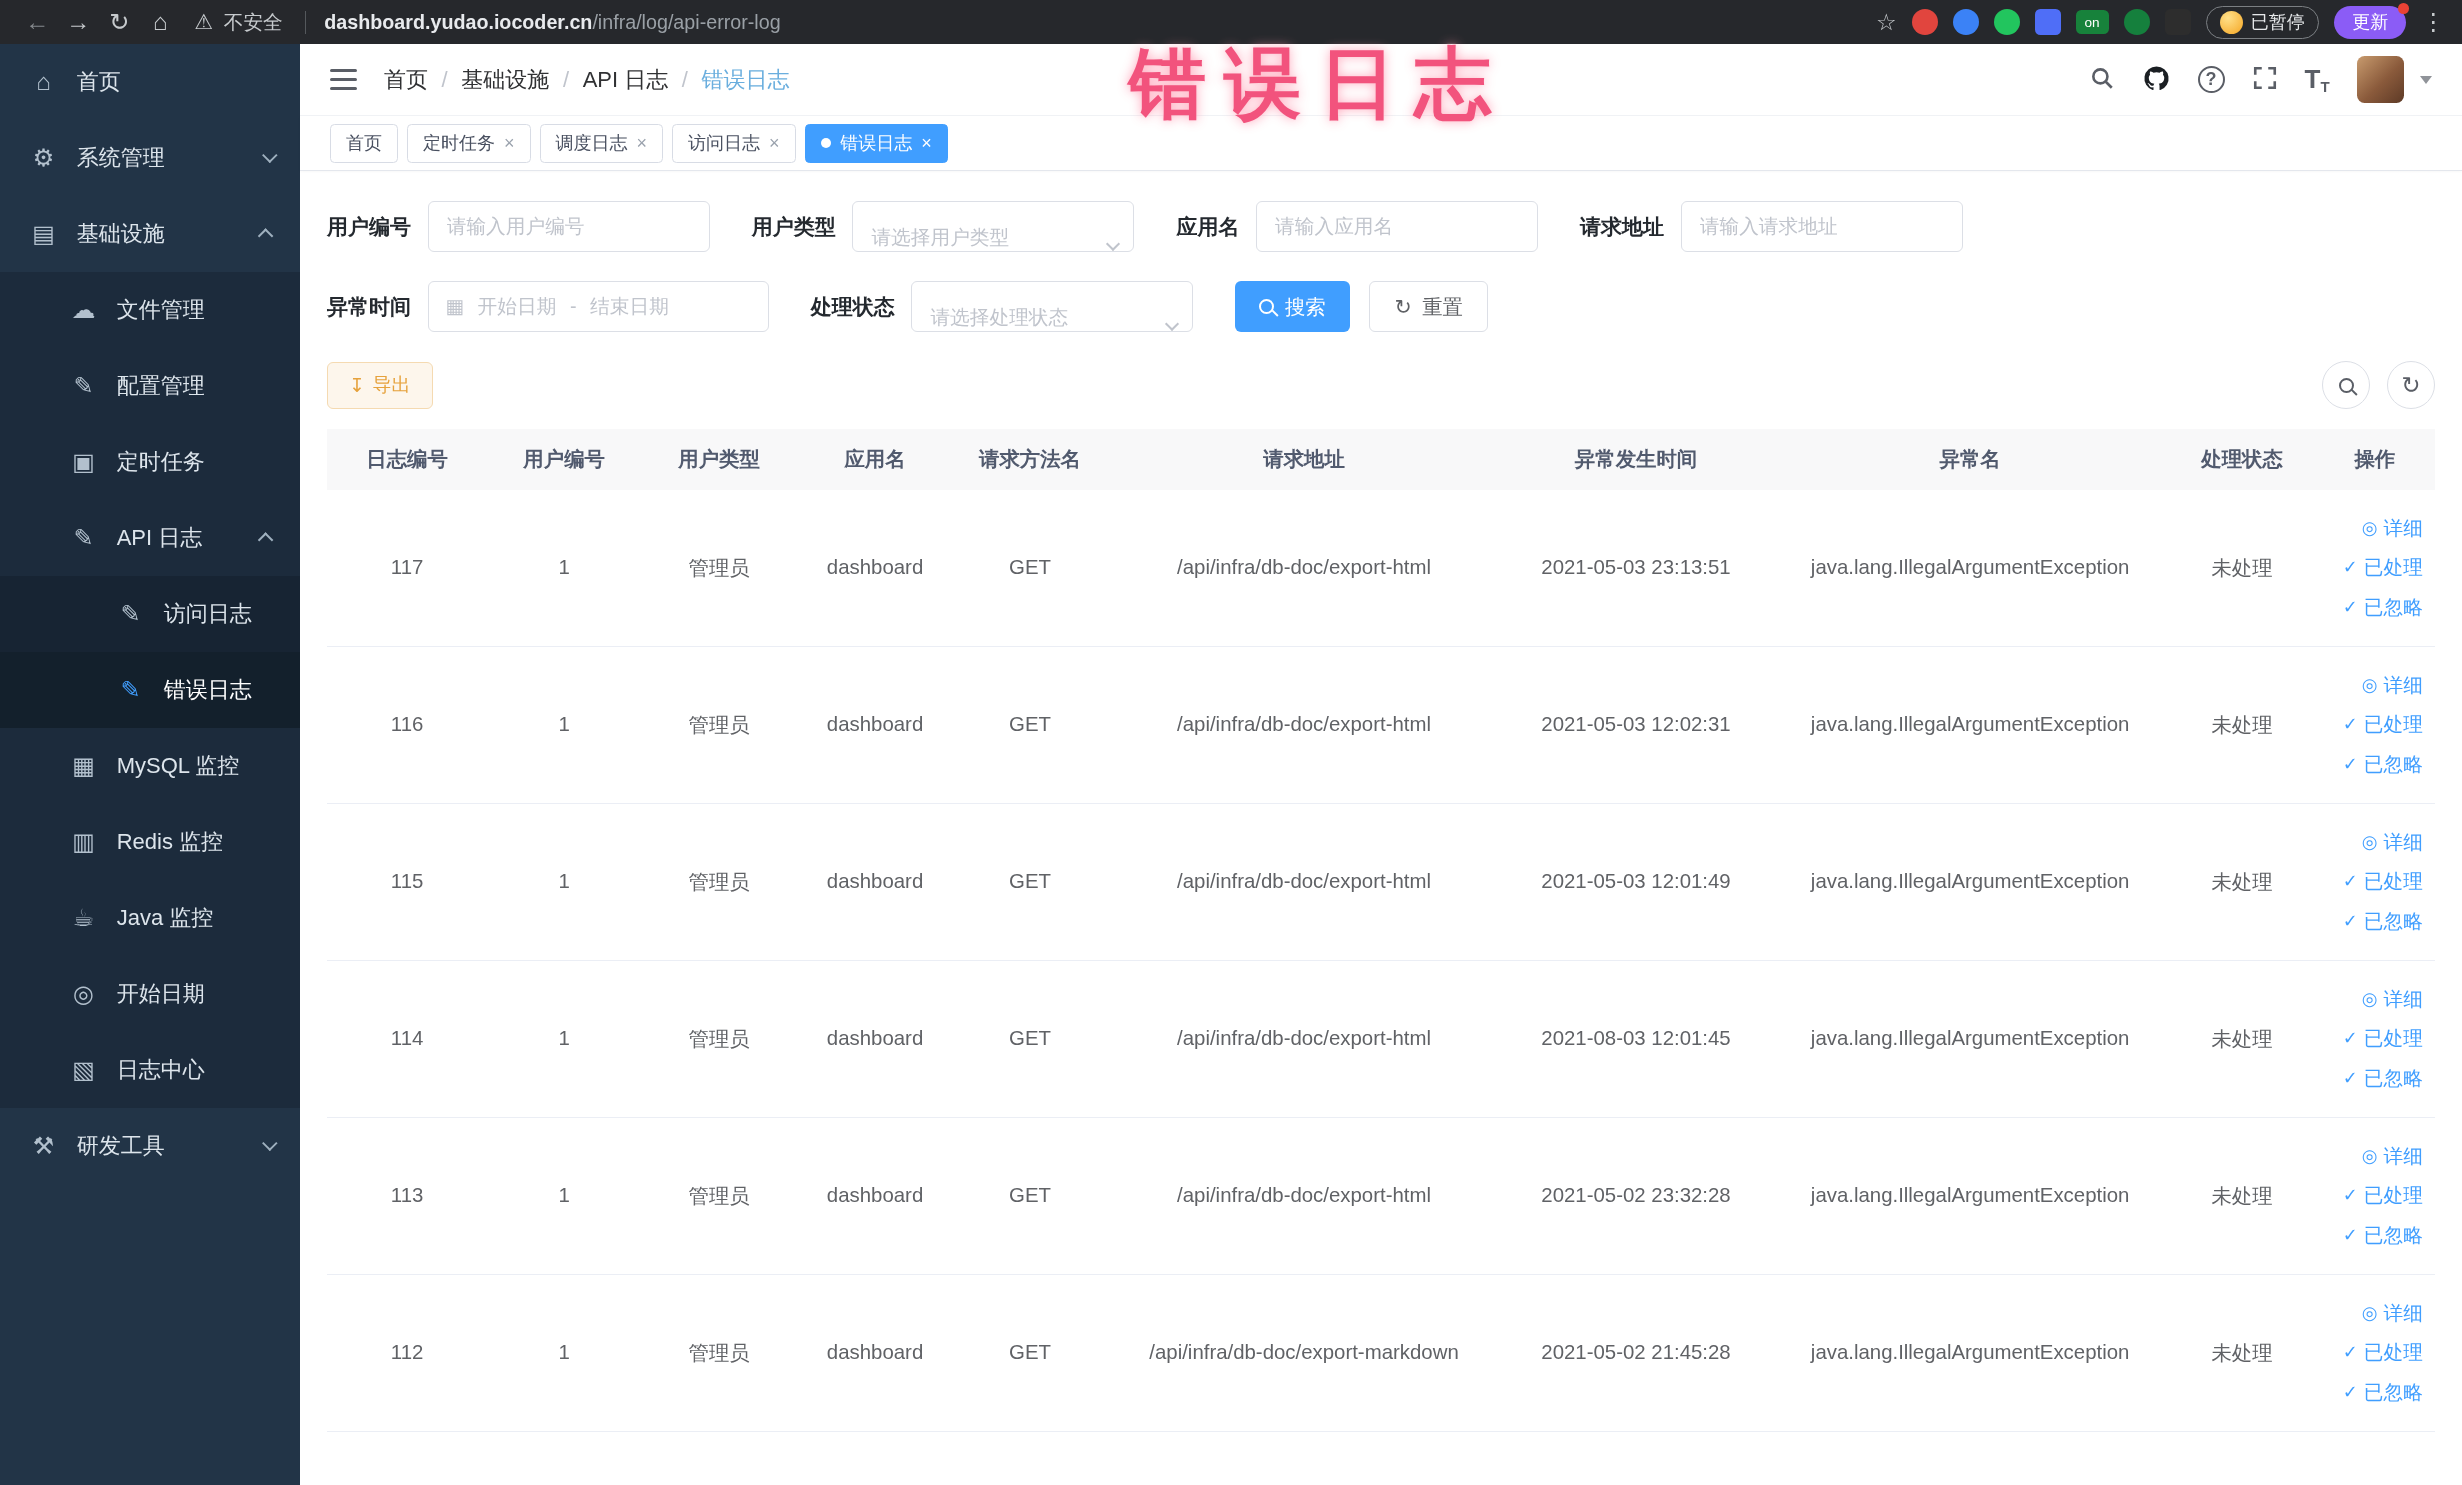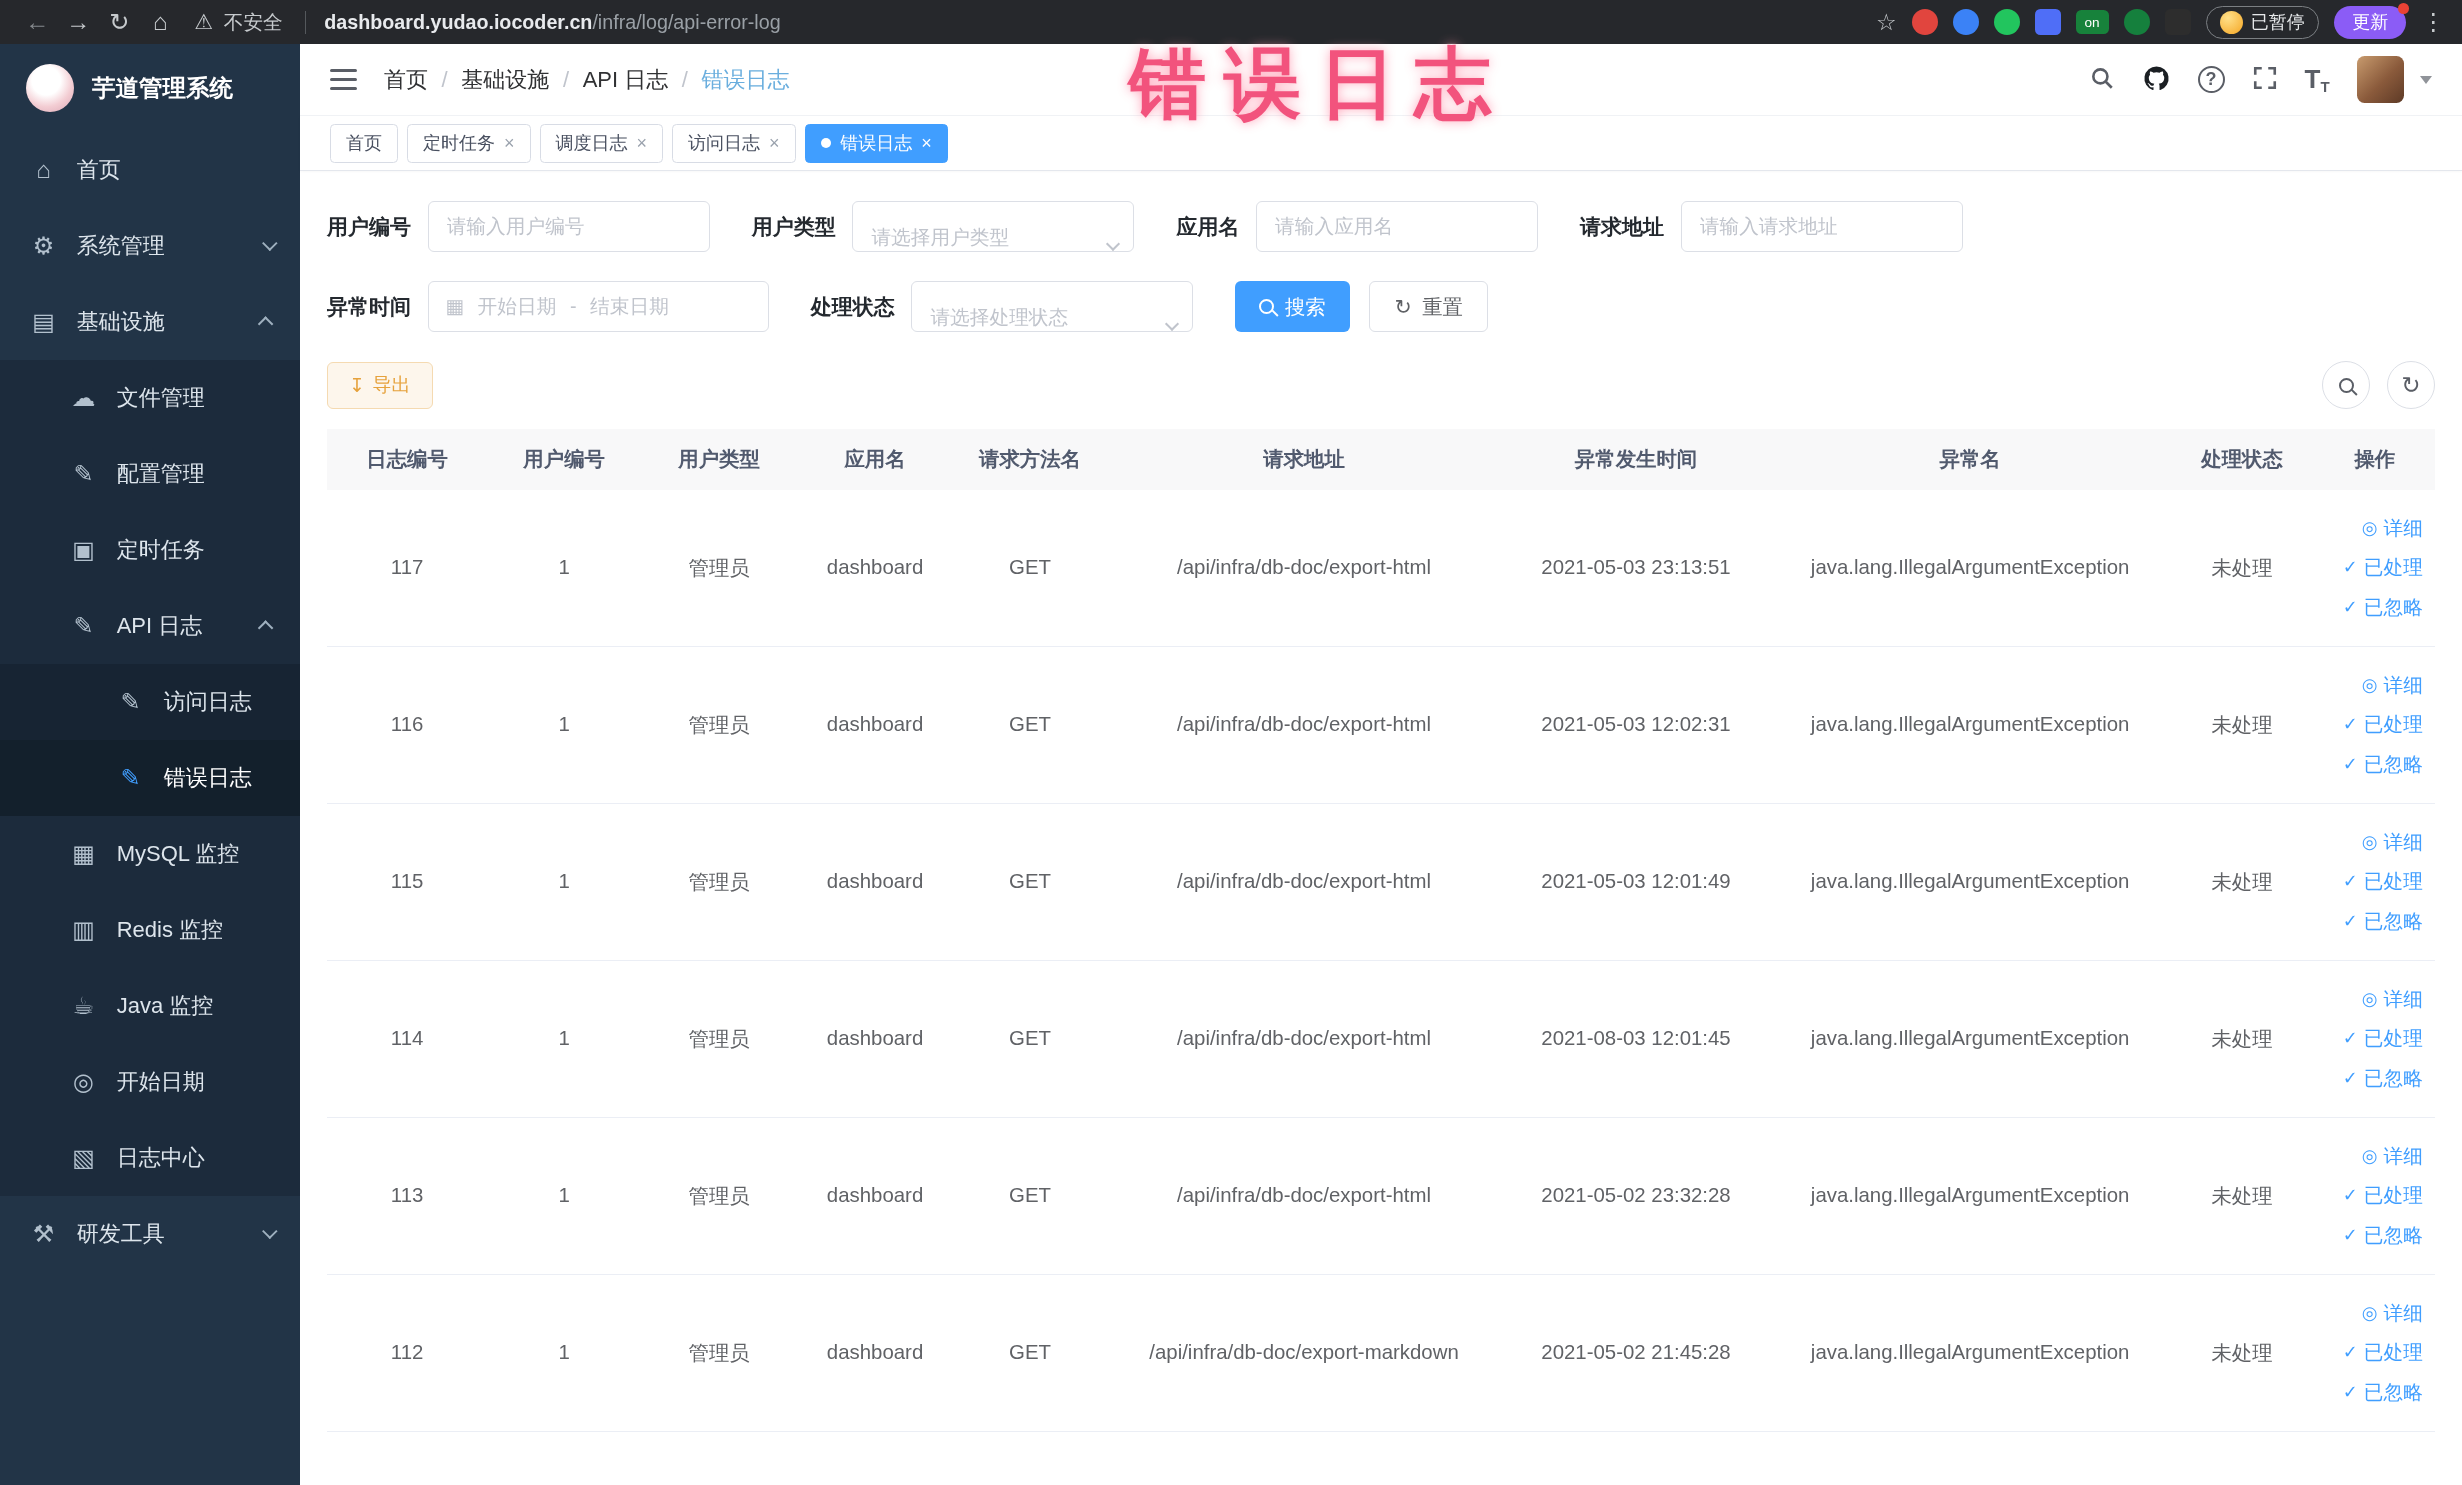--- a/index.html
+++ b/index.html
@@ -141,24 +141,20 @@
       <span>已暂停</span>
     </span>
     <button class="update-btn">更新</button>
     <span class="menu-dots">⋮</span>
   </div>
 </div>
 
 <div class="app">
 
   <aside class="sidebar">
-    <div class="logo-row">
-      <span class="logo-avatar"></span>
-      <span class="logo-title">芋道管理系统</span>
-    </div>
     <div class="s-item">
       <span class="ico">⌂</span>
       <span class="lbl">首页</span>
     </div>
     <div class="s-item">
       <span class="ico">⚙</span>
       <span class="lbl">系统管理</span>
       <span class="chev down"></span>
     </div>
     <div class="s-item">

